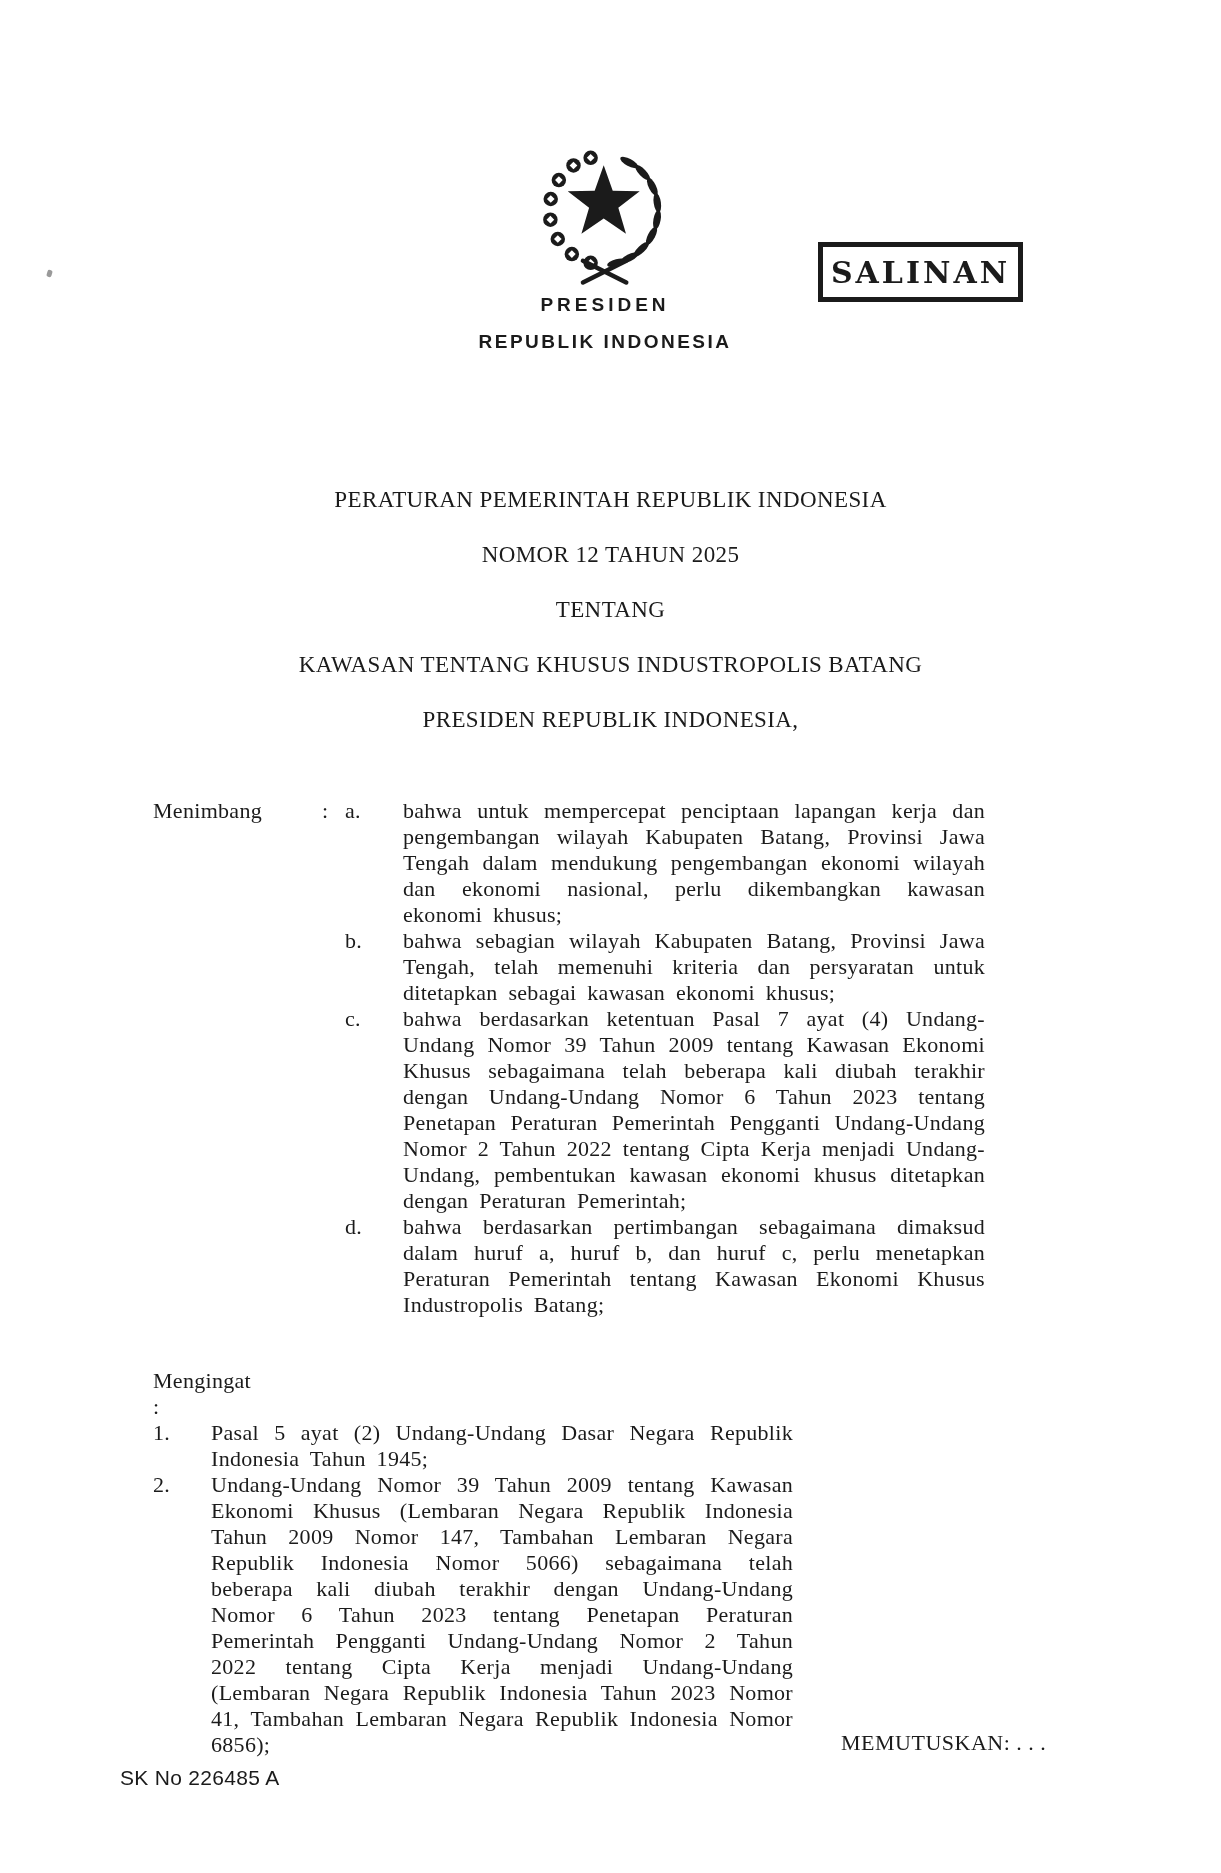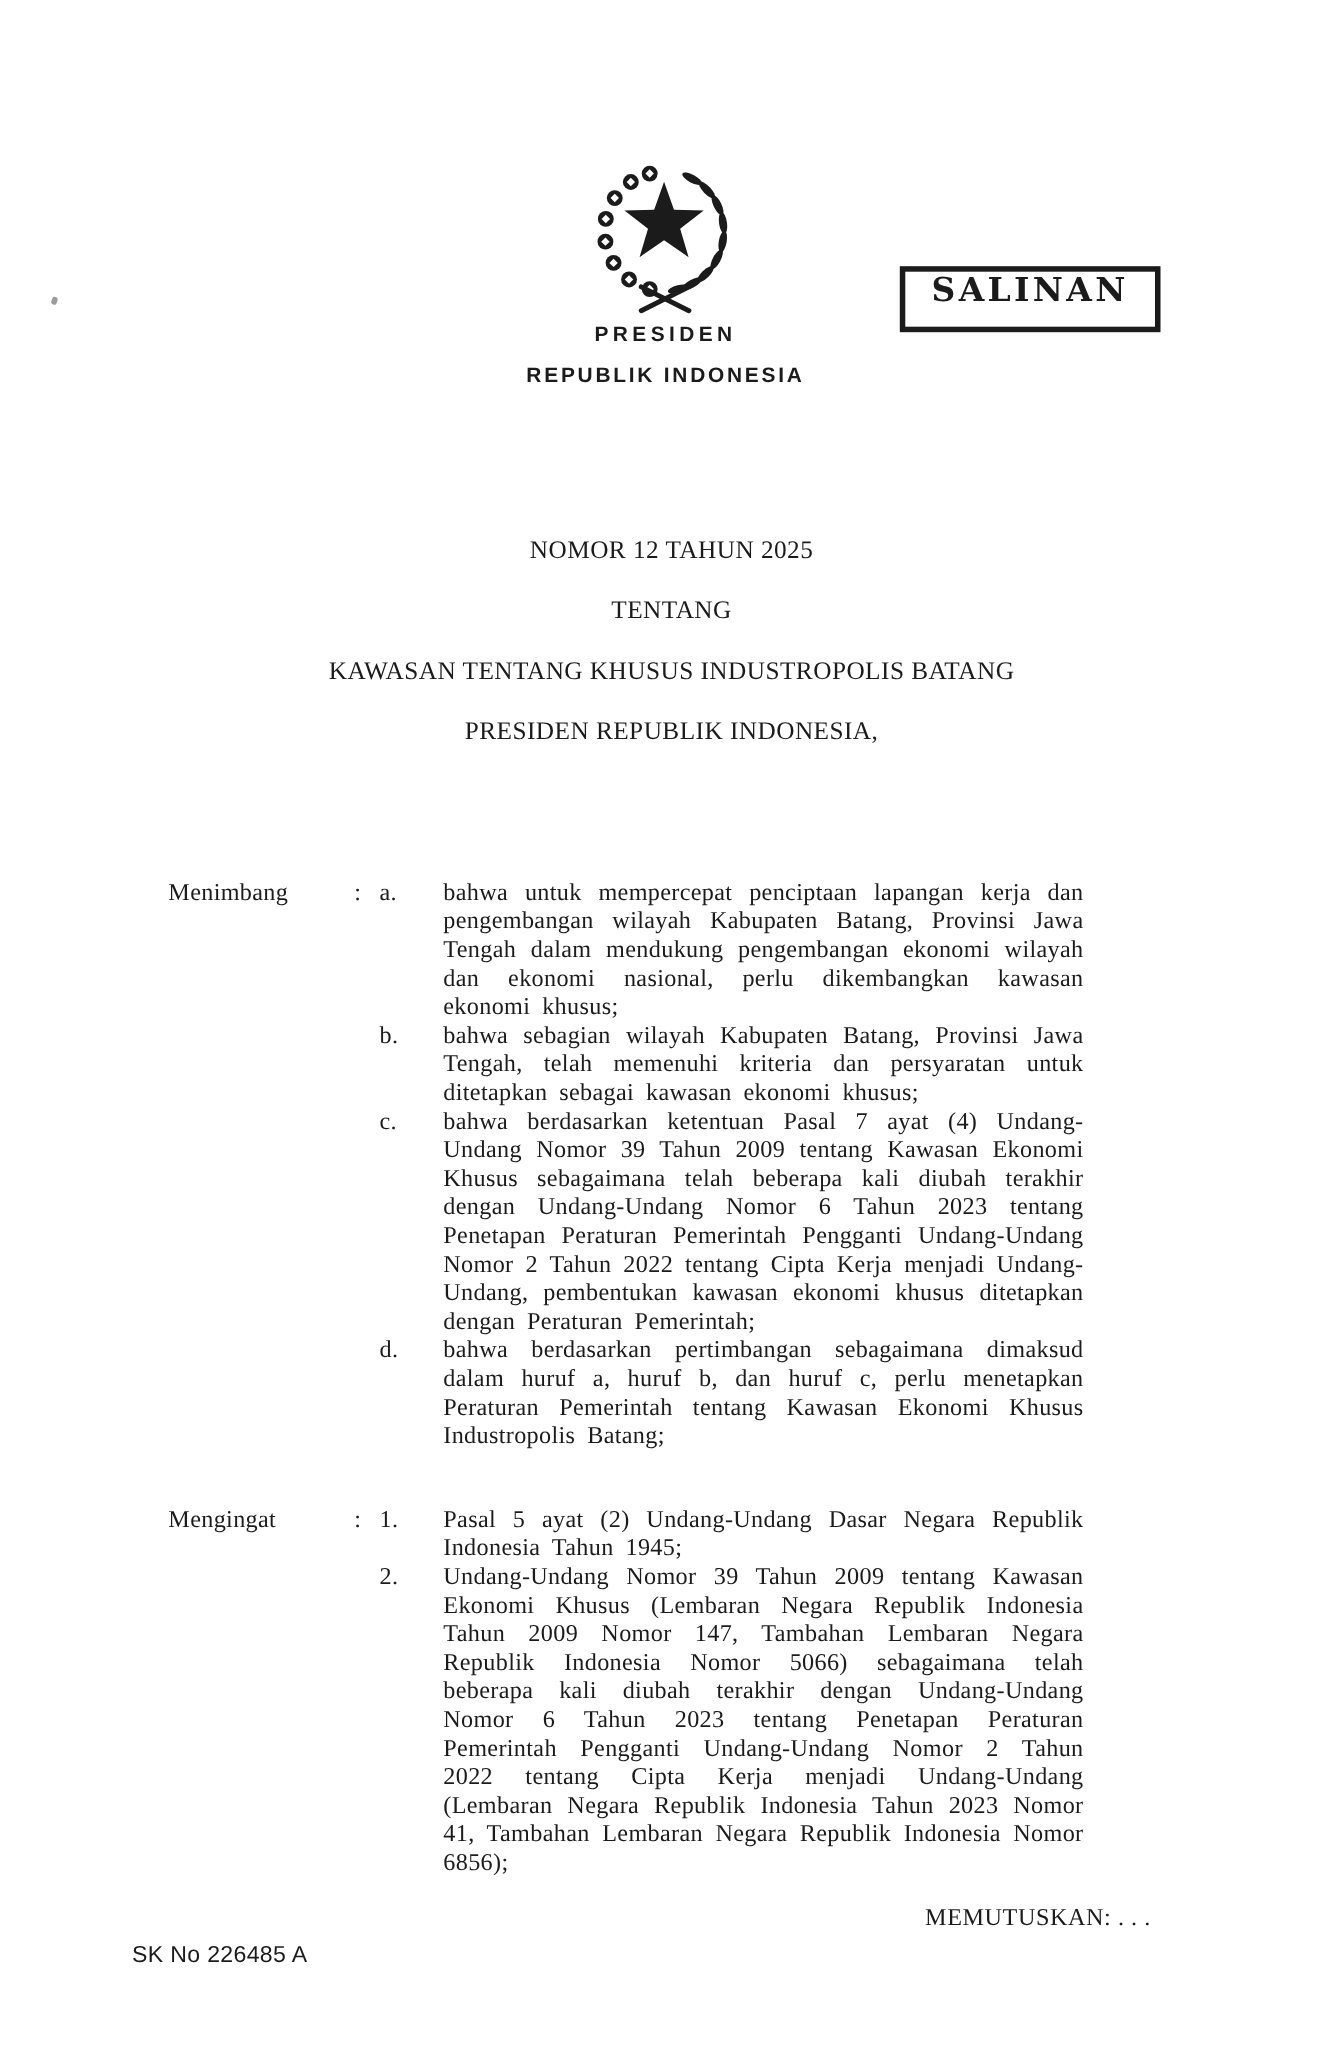--- a/index.html
+++ b/index.html
@@ -43,23 +43,24 @@
     font-weight: bold;
     color: var(--ink);
   }
   .letterhead-line1 { font-size: 19px; letter-spacing: 4px; }
   .letterhead-line2 { font-size: 19px; letter-spacing: 2.5px; margin-top: 15px; }
 
   
   .salinan {
     position: absolute;
     left: 818px; top: 242px;
-    width: 237px; height: 60px;
+    width: 205px; height: 60px;
     border: 5px solid var(--ink);
     display: flex;
+    align-items: center;
     justify-content: center;
     font-family: "DejaVu Serif", "Liberation Serif", serif;
     font-weight: bold;
     font-size: 30px;
     letter-spacing: 3px;
   }
 
   
   .title-block {
     position: absolute;
@@ -75,21 +76,21 @@
   .clause-row {
     position: absolute;
     left: 153px;
     width: 890px;
     display: flex;
     font-size: 22px;
     line-height: 26px;
     letter-spacing: 0.3px;
   }
   .clause-row.menimbang { top: 798px; }
-  .clause-row.mengingat { top: 1368px; }
+  .clause-row.mengingat { top: 1368px; flex-direction: column; }
   .c-label { width: 169px; flex: 0 0 auto; }
   .c-colon { width: 23px; flex: 0 0 auto; }
   .c-items { width: 640px; flex: 0 0 auto; }
   .item { display: flex; }
   .i-marker { width: 58px; flex: 0 0 auto; }
   .i-text {
     flex: 1;
     text-align: justify;
     word-spacing: 5px;
   }
@@ -177,20 +178,21 @@
   <div class="letterhead">
     <div class="letterhead-line1">PRESIDEN</div>
     <div class="letterhead-line2">REPUBLIK INDONESIA</div>
   </div>
 
   <div class="salinan">
     <span>SALINAN</span>
   </div>
 
   <div class="title-block">
+    <div class="title-line">PERATURAN PEMERINTAH REPUBLIK INDONESIA</div>
     <div class="title-line">NOMOR 12 TAHUN 2025</div>
     <div class="title-line">TENTANG</div>
     <div class="title-line">KAWASAN TENTANG KHUSUS INDUSTROPOLIS BATANG</div>
     <div class="title-line">PRESIDEN REPUBLIK INDONESIA,</div>
   </div>
 
   <div class="clause-row menimbang">
     <div class="c-label">Menimbang</div>
     <div class="c-colon">:</div>
     <div class="c-items">

